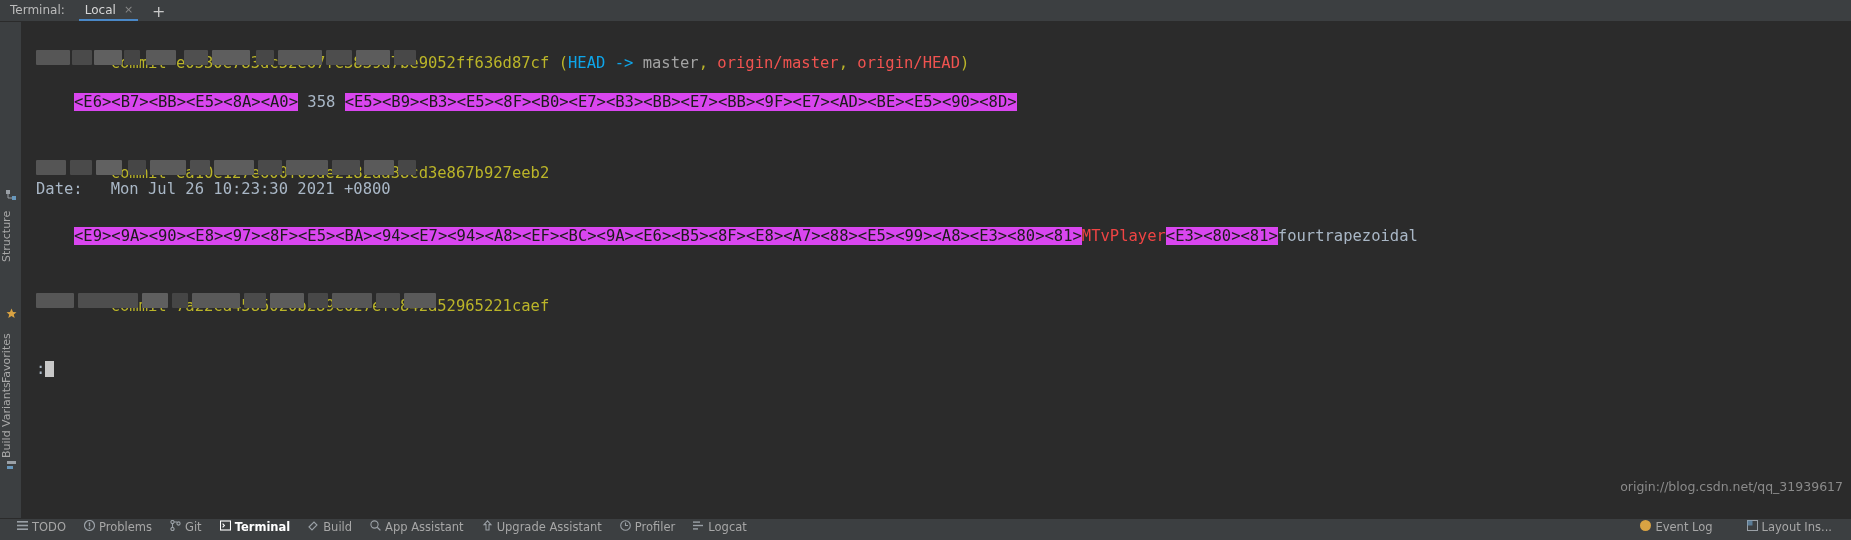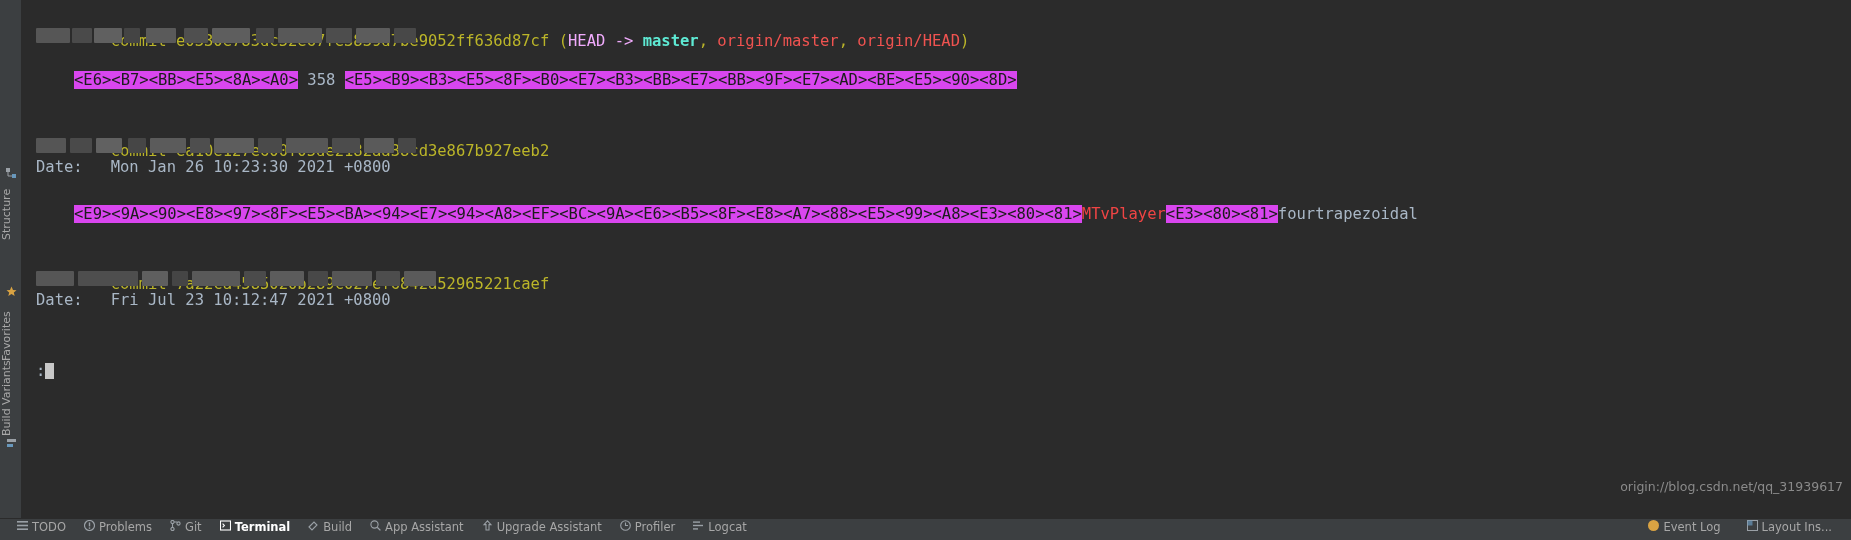--- a/index.html
+++ b/index.html
@@ -35,22 +35,22 @@
   .vtab.buildvariants{ top:350px; height:96px; }
   .vicon { position:absolute; left:6px; width:11px; height:11px; }
 
   
   .term { flex:1 1 auto; background:#2b2b2b; position:relative; overflow:hidden;
           padding:6px 0 0 14px; }
   .line { height:23.5px; line-height:23.5px; font-size:15.5px; white-space:pre;
           letter-spacing:0px; }
   .c-yellow { color:#bbb529; }
   .c-grey   { color:#a9b7c6; }
-  .c-cyan   { color:#f0abfc; }
-  .c-green  { color:#5eead4;font-weight:bold; }
+  .c-cyan   { color:#0ea5e9; }
+  .c-green  { color:#a3a3a3; }
   .c-red    { color:#f05350; }
   .hl { background:#d946ef; color:#1c1c1c; }
   .plain-in-hl { background:#2b2b2b; color:#ef4444; }
 
   
   .redact { height:18px; position:relative; margin-top:-2px; }
   .blk { position:absolute; top:0; height:15px; border-radius:1px; }
 
   
   .caret { display:inline-block; width:9px; height:16px; background:#c8c8c8;
@@ -62,30 +62,38 @@
 
   
   .statusbar { flex:0 0 22px; height:22px; background:#3c3f41; display:flex;
                align-items:center; padding:0 6px 0 8px; gap:0px;
                border-top:1px solid #2b2b2b; }
   .sb-item { display:flex; gap:4px; padding:0 9px;
              color:#a7a7a7; font-family:"DejaVu Sans", sans-serif; font-size:11.5px;
              height:20px; }
   .sb-item.active { color:#ffffff; font-weight:bold; }
   .sb-spacer { flex:1 1 auto; }
-  .sb-right { display:flex; align-items:center; gap:8px; padding-right:4px; }
+  .sb-right { display:flex; align-items:center; gap:16px; padding-right:4px; }
   .dot-warn { width:11px; height:11px; border-radius:50%; background:#d9a343;
               display:inline-block; }
   svg { display:block; }
 </style>
 </head>
 <body>
 
 <div id="app">
 
+  <div class="tabbar">
+    <span class="tabbar-title">Terminal:</span>
+    <div class="tab">
+      <span class="tab-label">Local</span>
+      <span class="tab-close">×</span>
+    </div>
+    <span class="tab-add">+</span>
+  </div>
 
   <div class="body">
 
     <div class="leftstrip">
       <div class="vicon" style="top:168px;">
         <svg width="11" height="11" viewBox="0 0 11 11">
             <rect x="0" y="0" width="4" height="4" fill="#9aa0a6"></rect>
             <rect x="6" y="6" width="4" height="4" fill="#6897bb"></rect>
             <path d="M2 4 V8 H6" stroke="#9aa0a6" fill="none" stroke-width="1"></path>
           </svg>
@@ -154,21 +162,21 @@
         <span class="blk" style="left:114px;width:36px;background:#5b5b5b;"></span>
         <span class="blk" style="left:154px;width:20px;background:#4e4e4e;"></span>
         <span class="blk" style="left:178px;width:40px;background:#5d5d5d;"></span>
         <span class="blk" style="left:222px;width:24px;background:#4a4a4a;"></span>
         <span class="blk" style="left:250px;width:42px;background:#575757;"></span>
         <span class="blk" style="left:296px;width:28px;background:#4c4c4c;"></span>
         <span class="blk" style="left:328px;width:30px;background:#5a5a5a;"></span>
         <span class="blk" style="left:362px;width:18px;background:#474747;"></span>
       </div>
 
-      <div class="line c-grey"><span>Date:</span><span>   </span><span>Mon Jan 26 10:23:30 2021 +0800</span></div>
+      <div class="line c-grey"><span>Date:</span><span>   </span><span>Mon Jul 26 10:23:30 2021 +0800</span></div>
 
       <div class="line">&nbsp;</div>
 
       <div class="line" style="padding-left:38px;"><span class="hl">&lt;E9&gt;&lt;9A&gt;&lt;90&gt;&lt;E8&gt;&lt;97&gt;&lt;8F&gt;&lt;E5&gt;&lt;BA&gt;&lt;94&gt;&lt;E7&gt;&lt;94&gt;&lt;A8&gt;&lt;EF&gt;&lt;BC&gt;&lt;9A&gt;&lt;E6&gt;&lt;B5&gt;&lt;8F&gt;&lt;E8&gt;&lt;A7&gt;&lt;88&gt;&lt;E5&gt;&lt;99&gt;&lt;A8&gt;&lt;E3&gt;&lt;80&gt;&lt;81&gt;</span><span class="plain-in-hl">MTvPlayer</span><span class="hl">&lt;E3&gt;&lt;80&gt;&lt;81&gt;</span><span class="c-grey">fourtrapezoidal</span></div>
 
       <div class="line">&nbsp;</div>
 
       <div class="line">
         <span class="c-yellow">commit</span><span class="c-yellow"> </span><span class="c-yellow">7a22ca4585020b289c027ef6842a52965221caef</span>
       </div>
@@ -180,21 +188,20 @@
         <span class="blk" style="left:136px;width:16px;background:#454545;"></span>
         <span class="blk" style="left:156px;width:48px;background:#595959;"></span>
         <span class="blk" style="left:208px;width:22px;background:#4b4b4b;"></span>
         <span class="blk" style="left:234px;width:34px;background:#5c5c5c;"></span>
         <span class="blk" style="left:272px;width:20px;background:#484848;"></span>
         <span class="blk" style="left:296px;width:40px;background:#565656;"></span>
         <span class="blk" style="left:340px;width:24px;background:#4d4d4d;"></span>
         <span class="blk" style="left:368px;width:32px;background:#5a5a5a;"></span>
       </div>
 
-      <div class="line c-grey"><span>Date:</span><span>   </span><span>Fri Jul 23 10:12:47 2021 +0800</span></div>
 
       <div class="line">&nbsp;</div>
       <div class="line">&nbsp;</div>
 
       <div class="line c-grey"><span>:</span><span class="caret"></span></div>
 
       <div class="watermark">origin://blog.csdn.net/qq_31939617</div>
     </div>
   </div>
 

